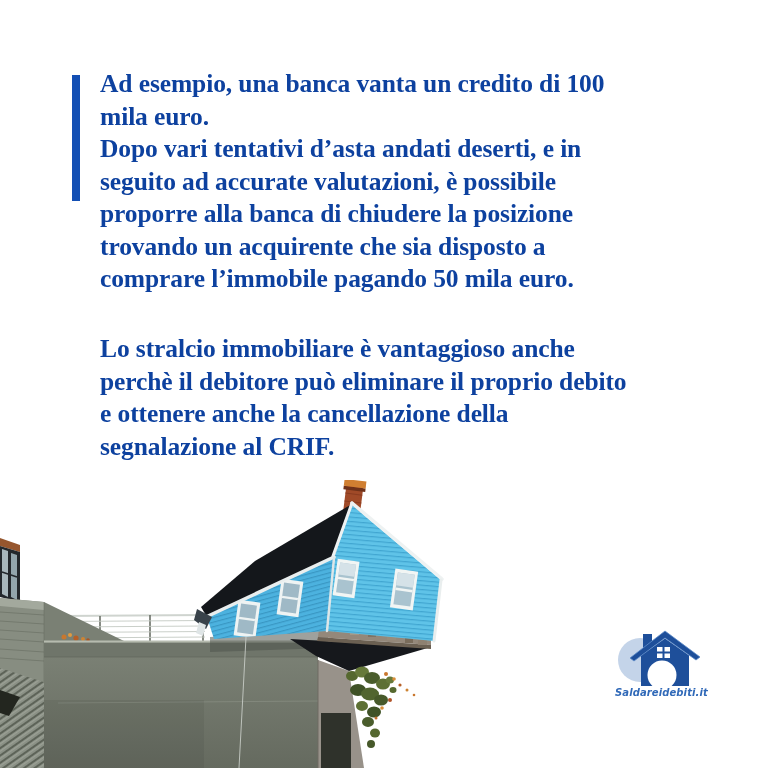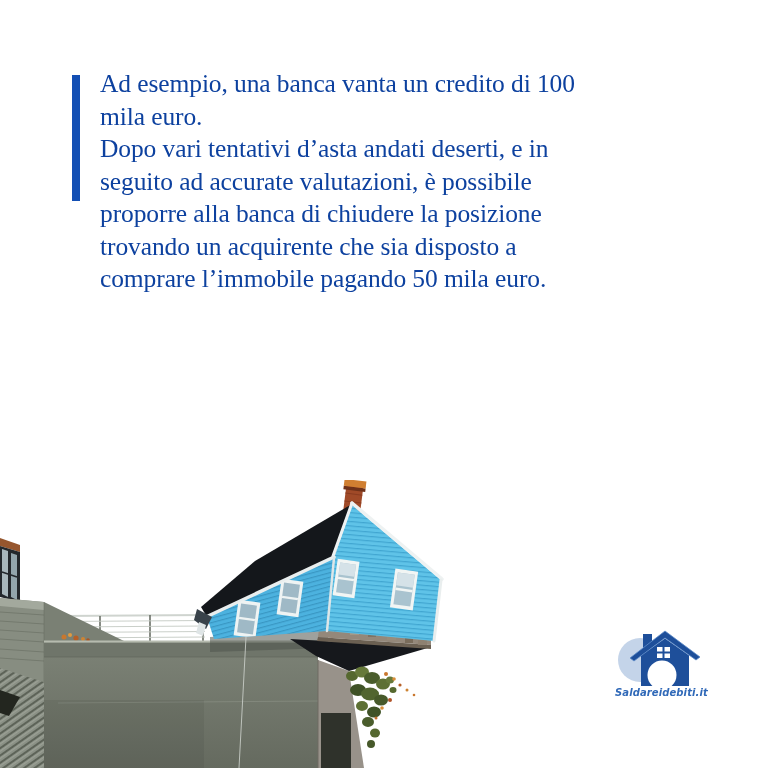--- a/index.html
+++ b/index.html
@@ -1,20 +1,20 @@
 <!DOCTYPE html>
 <html><head>
 <meta charset="utf-8">
 <style>
   html,body{margin:0;padding:0;background:#ffffff;}
   .canvas{position:relative;width:768px;height:768px;background:#ffffff;overflow:hidden;
           font-family:"Liberation Serif", serif;}
   .accent-bar{position:absolute;left:72px;top:75px;width:8px;height:126px;background:#134fb4;}
   .quote-par{position:absolute;left:100px;width:610px;margin:0;
-             font-weight:400;font-size:25.5px;line-height:32.5px;letter-spacing:-0.1px;
+             font-weight:700;font-size:25.5px;line-height:32.5px;letter-spacing:-0.1px;
              color:#0d419f;white-space:pre-line;}
   #par1{top:68px;}
   #par2{top:333px;}
   .photo{position:absolute;left:0;top:480px;width:460px;height:288px;}
   .logo{position:absolute;left:615px;top:628px;width:95px;height:72px;}
   .logo svg{position:absolute;left:0;top:0;width:95px;height:62px;}
   .logo-text{position:absolute;left:0;top:59px;width:95px;text-align:left;
              font-family:"DejaVu Sans", sans-serif;font-style:italic;font-weight:700;
              font-size:10px;letter-spacing:0.1px;color:#3069b8;}
 </style>
@@ -25,20 +25,24 @@
 
   <div class="accent-bar"></div>
 
   <p id="par1" class="quote-par">Ad esempio, una banca vanta un credito di 100
 mila euro.
 Dopo vari tentativi d’asta andati deserti, e in
 seguito ad accurate valutazioni, è possibile
 proporre alla banca di chiudere la posizione
 trovando un acquirente che sia disposto a
 comprare l’immobile pagando 50 mila euro.</p>
+  <p id="par2" class="quote-par">Lo stralcio immobiliare è vantaggioso anche
+perchè il debitore può eliminare il proprio debito
+e ottenere anche la cancellazione della
+segnalazione al CRIF.</p>
 
   <svg class="photo" viewBox="0 480 460 288" aria-hidden="true">
     <defs>
       <linearGradient id="wallGrad" x1="0" y1="641" x2="0" y2="768" gradientUnits="userSpaceOnUse">
         <stop offset="0" stop-color="#7d8377"></stop>
           <stop offset="1" stop-color="#656a5f"></stop>
       </linearGradient>
       <pattern id="clapG" width="8" height="4.4" patternUnits="userSpaceOnUse" patternTransform="rotate(5)">
         <rect width="8" height="4.4" fill="#5fc3e8"></rect>
         <line x1="0" y1="0.6" x2="8" y2="0.6" stroke="#3fa4d0" stroke-width="1.1"></line>

